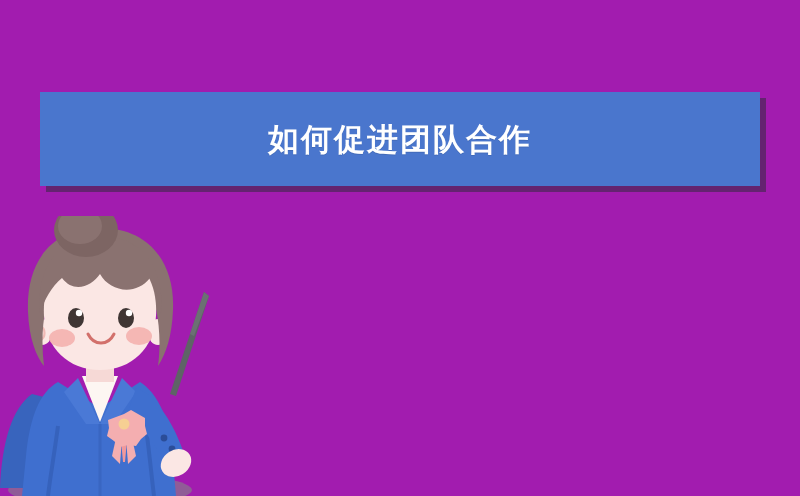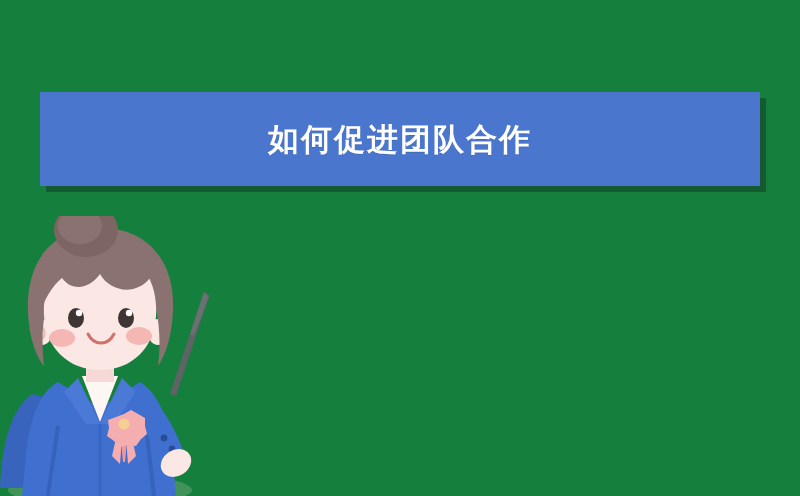--- a/index.html
+++ b/index.html
@@ -5,21 +5,21 @@
   html, body {
     margin: 0;
     padding: 0;
     background: #ffffff;
   }
   #slide {
     position: relative;
     width: 800px;
     height: 496px;
     overflow: hidden;
-    background: #15803d;
+    background: #a21caf;
     font-family: "Liberation Sans", "DejaVu Sans", sans-serif;
   }
 
   
   #title-banner {
     position: absolute;
     left: 40px;
     top: 92px;
     width: 720px;
     height: 94px;

